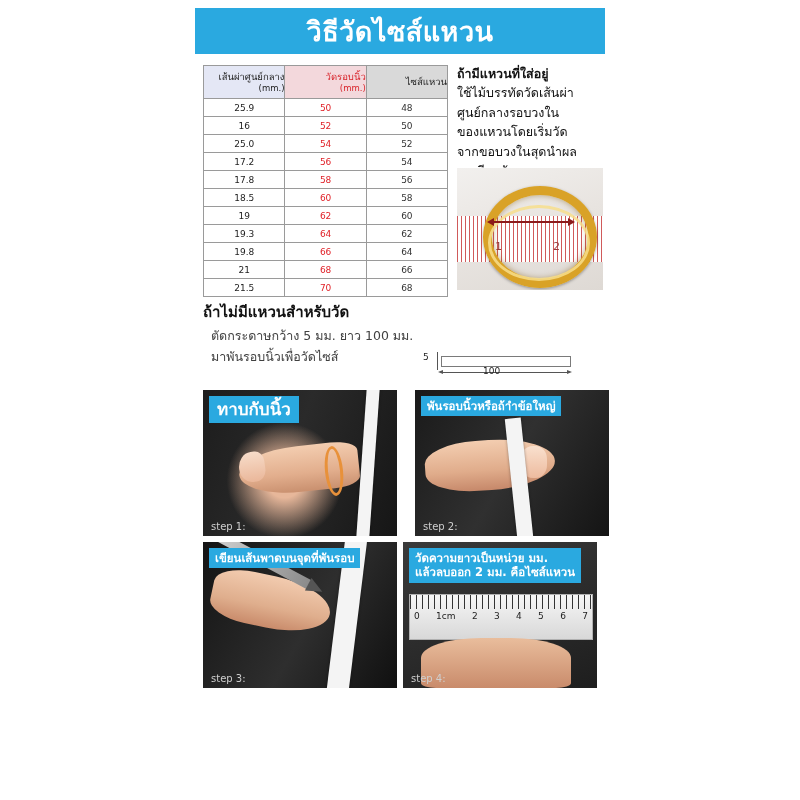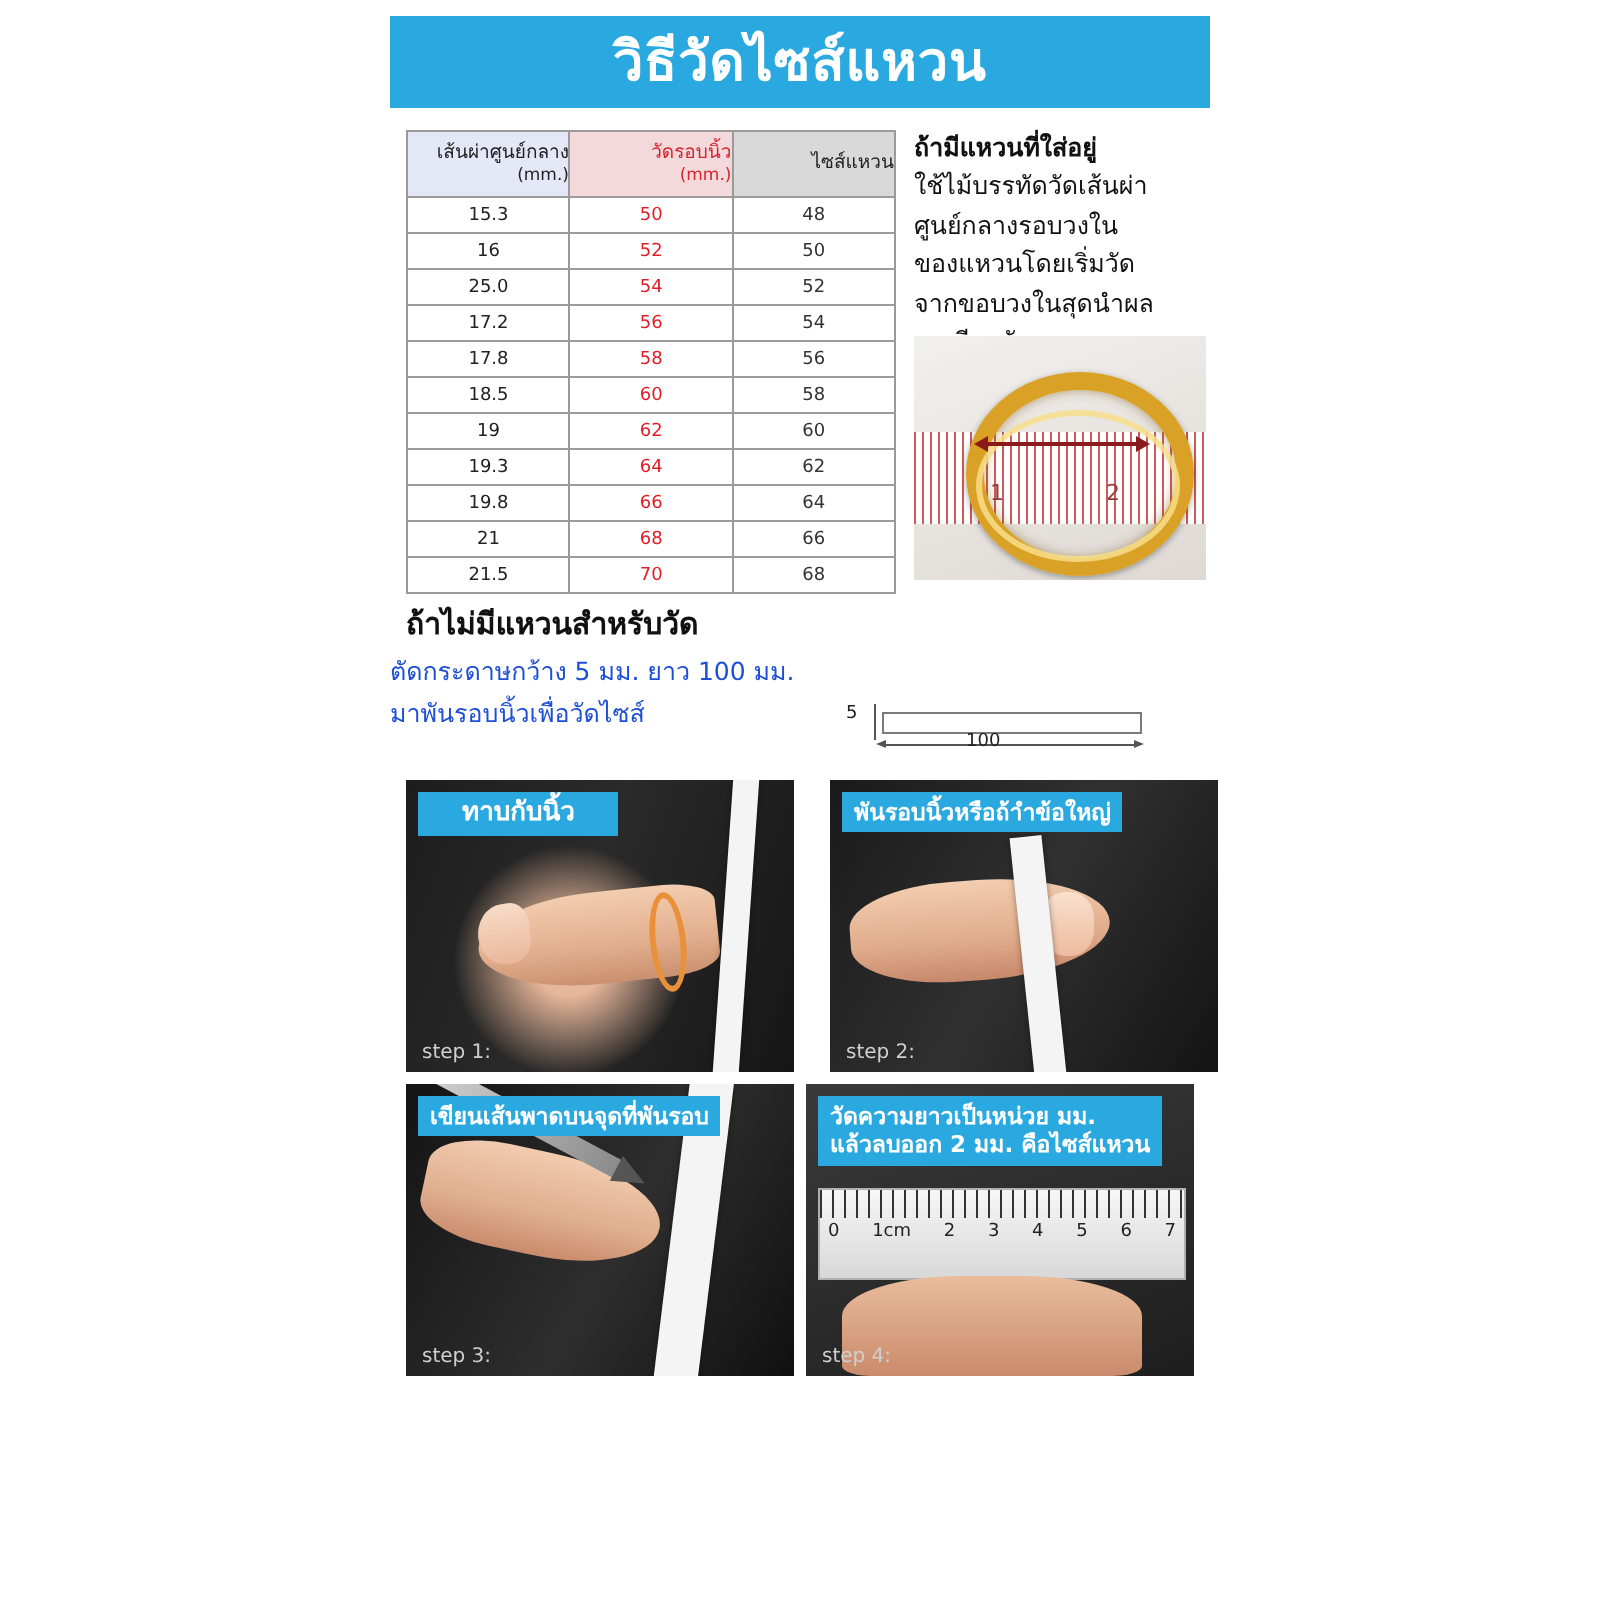--- a/index.html
+++ b/index.html
@@ -148,25 +148,25 @@
   .sec2-title {
     position: absolute;
     left: 8px;
     top: 300px;
     font-size: 15px;
     font-weight: bold;
     color: #111;
   }
   .sec2-text {
     position: absolute;
-    left: 0;
+    left: 16px;
     top: 326px;
     font-size: 12.5px;
     line-height: 1.65;
-    color: #1d4ed8;
+    color: #404040;
   }
   .strip-diagram {
     position: absolute;
     left: 228px;
     top: 348px;
     width: 160px;
     height: 34px;
   }
   .strip-bar {
     position: absolute;
@@ -215,23 +215,23 @@
   .cell.c1 { left: 0;   top: 0; }
   .cell.c2 { left: 212px; top: 0; }
   .cell.c3 { left: 0;   top: 152px; }
   .cell.c4 { left: 200px; top: 152px; }
 
   .caption {
     position: absolute;
     left: 6px; top: 6px;
     background: #2aa9e0;
     color: #fff;
-    font-size: 13px;
+    font-size: 17px;
     font-weight: bold;
-    padding: 3px 22px;
+    padding: 3px 8px;
     line-height: 1.25;
     z-index: 4;
   }
   .caption.two-line { font-size: 11.5px; padding: 3px 6px; }
   .step {
     position: absolute;
     left: 8px; bottom: 4px;
     color: #cfcfcf;
     font-size: 10px;
     z-index: 4;
@@ -361,21 +361,21 @@
               <span>วัดรอบนิ้ว</span>
               <span class="unit">(mm.)</span>
             </th>
             <th class="col-c">
               <span>ไซส์แหวน</span>
             </th>
           </tr>
         </thead>
         <tbody id="table-body">
             <tr>
-              <td class="col-a">15.3</td>
+              <td class="col-a">25.9</td>
               <td class="col-b">50</td>
               <td class="col-c">48</td>
             </tr>
             <tr>
               <td class="col-a">16</td>
               <td class="col-b">52</td>
               <td class="col-c">50</td>
             </tr>
             <tr>
               <td class="col-a">25.0</td>

